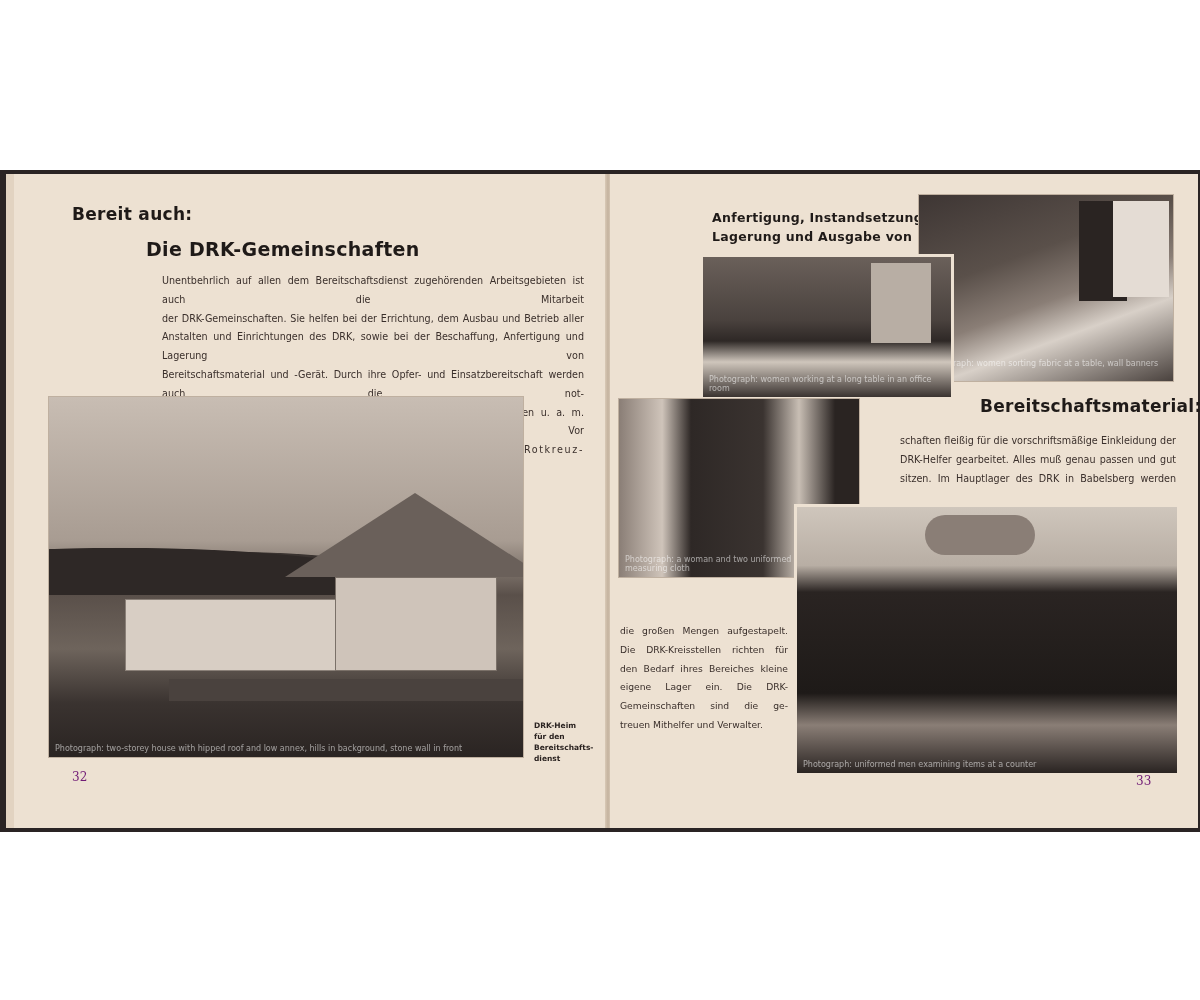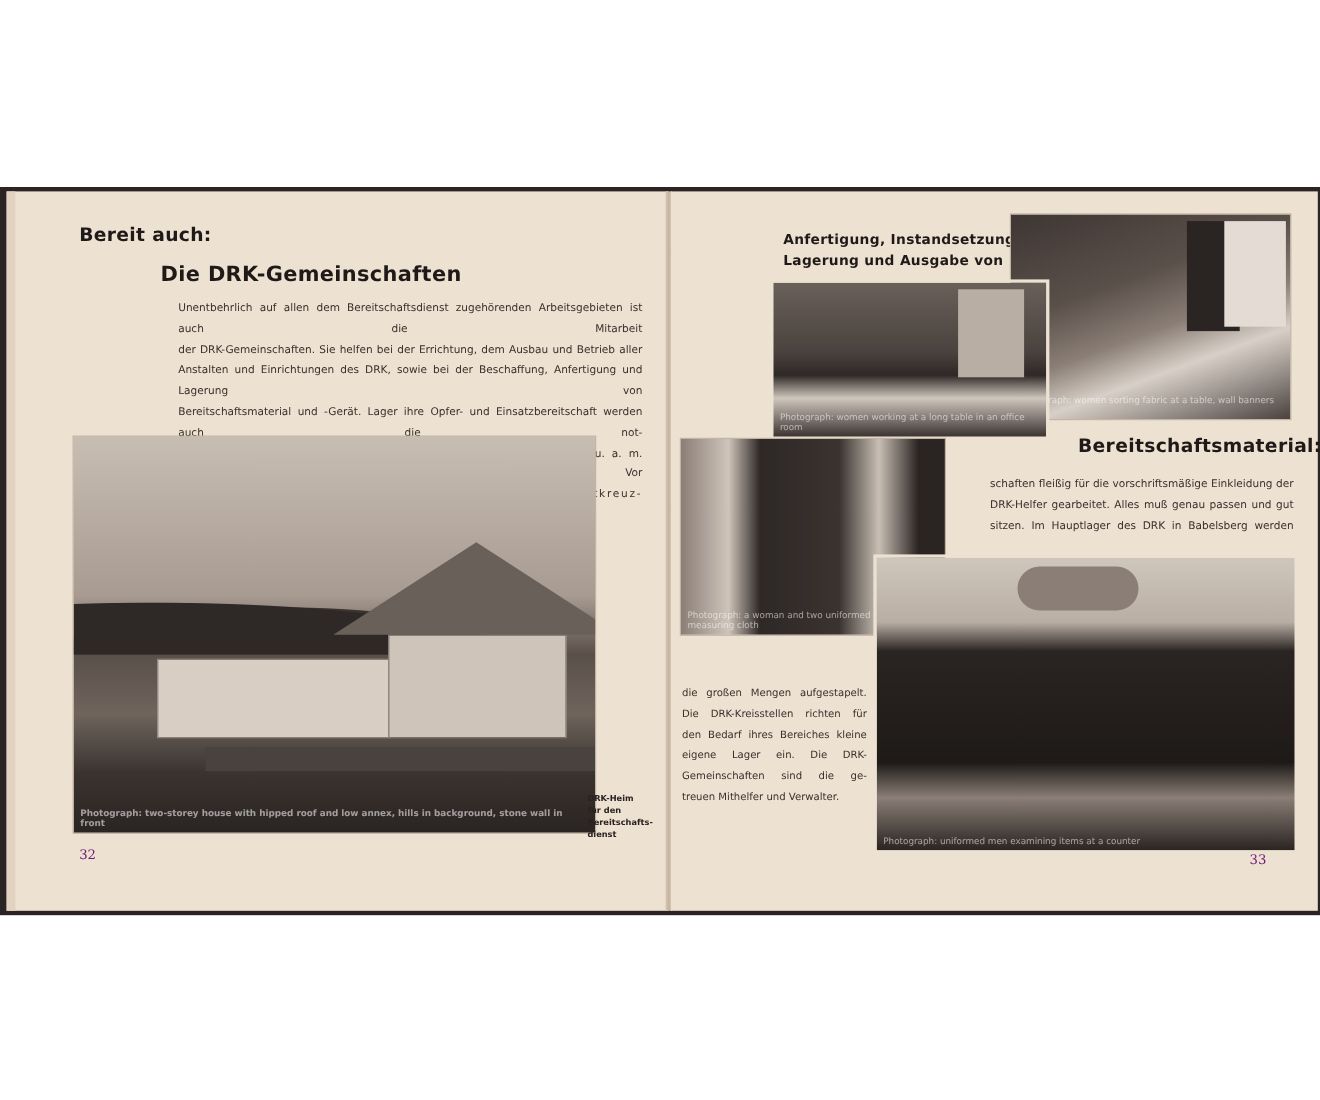--- a/index.html
+++ b/index.html
@@ -56,27 +56,27 @@
 <div class="spread">
 
   <div class="page left">
     <div class="abs heading-fraktur" style="left:58px; top:30px; font-size:17px;">Bereit auch:</div>
     <div class="abs heading-fraktur" style="left:132px; top:64px; font-size:19px;">Die DRK-Gemeinschaften</div>
 
     <div class="abs body-text" style="left:132px; top:98px; width:422px;margin-left:16px;">
       <div>Unentbehrlich auf allen dem Bereitschaftsdienst zugehörenden Arbeitsgebieten ist auch die Mitarbeit</div>
       <div>der DRK-Gemeinschaften. Sie helfen bei der Errichtung, dem Ausbau und Betrieb aller</div>
       <div>Anstalten und Einrichtungen des DRK, sowie bei der Beschaffung, Anfertigung und Lagerung von</div>
-      <div>Bereitschaftsmaterial und -Gerät. Lager ihre Opfer- und Einsatzbereitschaft werden auch die not-</div>
+      <div>Bereitschaftsmaterial und -Gerät. Durch ihre Opfer- und Einsatzbereitschaft werden auch die not-</div>
       <div>wendigen Mittel für die Einkleidung der Angehörigen der Bereitschaften u. a. m. beschafft. Vor</div>
       <div class="last" style="letter-spacing:1.6px;">allem aber helfen sie mit bei der Verbreitung des Rotkreuz-Gedankens.</div>
     </div>
 
-    <div class="photo" style="left:52px; top:222px; width:474px; height:360px;
-         background: linear-gradient(180deg, #c8bdb3 0%, #a89c92 40%, #5a504a 55%, #6e645c 70%, #3a3330 85%, #2a2422 100%); font-weight: bold;">
+    <div class="photo" style="left:34px; top:222px; width:474px; height:360px;
+         background: linear-gradient(180deg, #c8bdb3 0%, #a89c92 40%, #5a504a 55%, #6e645c 70%, #3a3330 85%, #2a2422 100%);">
 
       <div class="abs" style="left:0; top:138px; width:474px; height:60px;
            background: radial-gradient(ellipse at 15% 100%, #2e2826 0 55%, transparent 56%),
                        radial-gradient(ellipse at 40% 100%, #3a3330 0 50%, transparent 51%);"></div>
 
       <div class="abs" style="left:76px; top:202px; width:210px; height:70px; background:#d8cec4; border:1px solid #8a8078;"></div>
 
       <div class="abs" style="left:286px; top:180px; width:160px; height:92px; background:#cfc4ba; border:1px solid #7a7068;"></div>
 
       <div class="abs" style="left:236px; top:96px; width:0; height:0;

